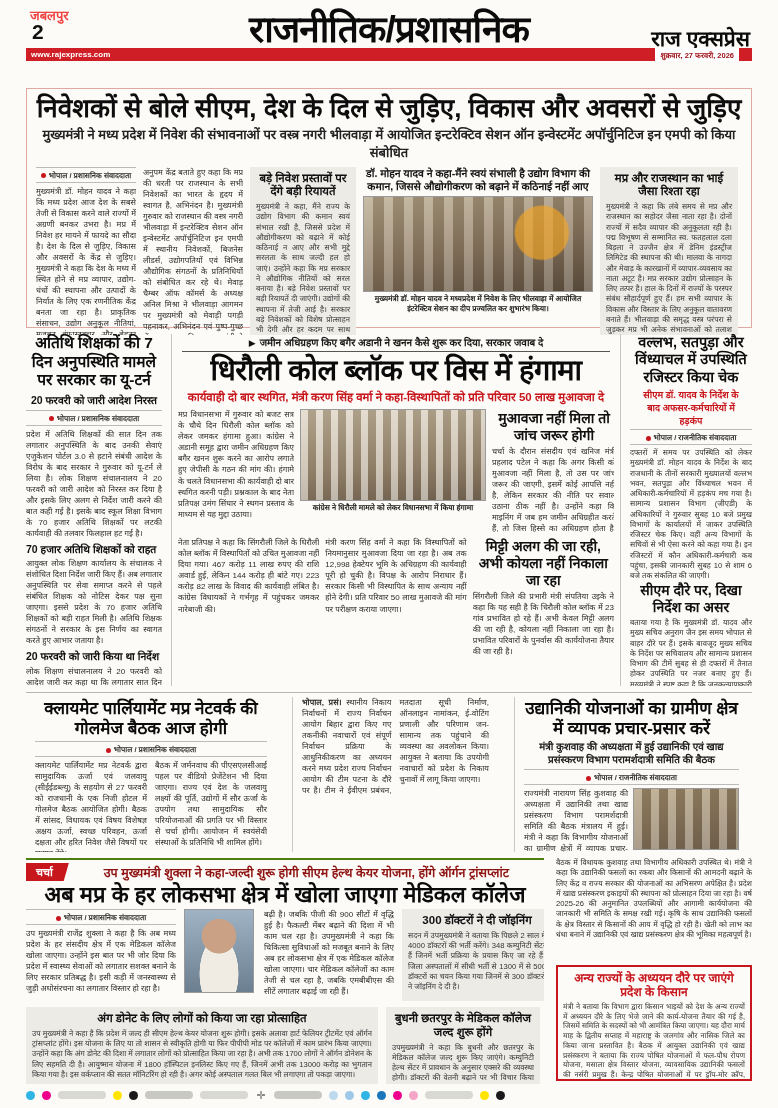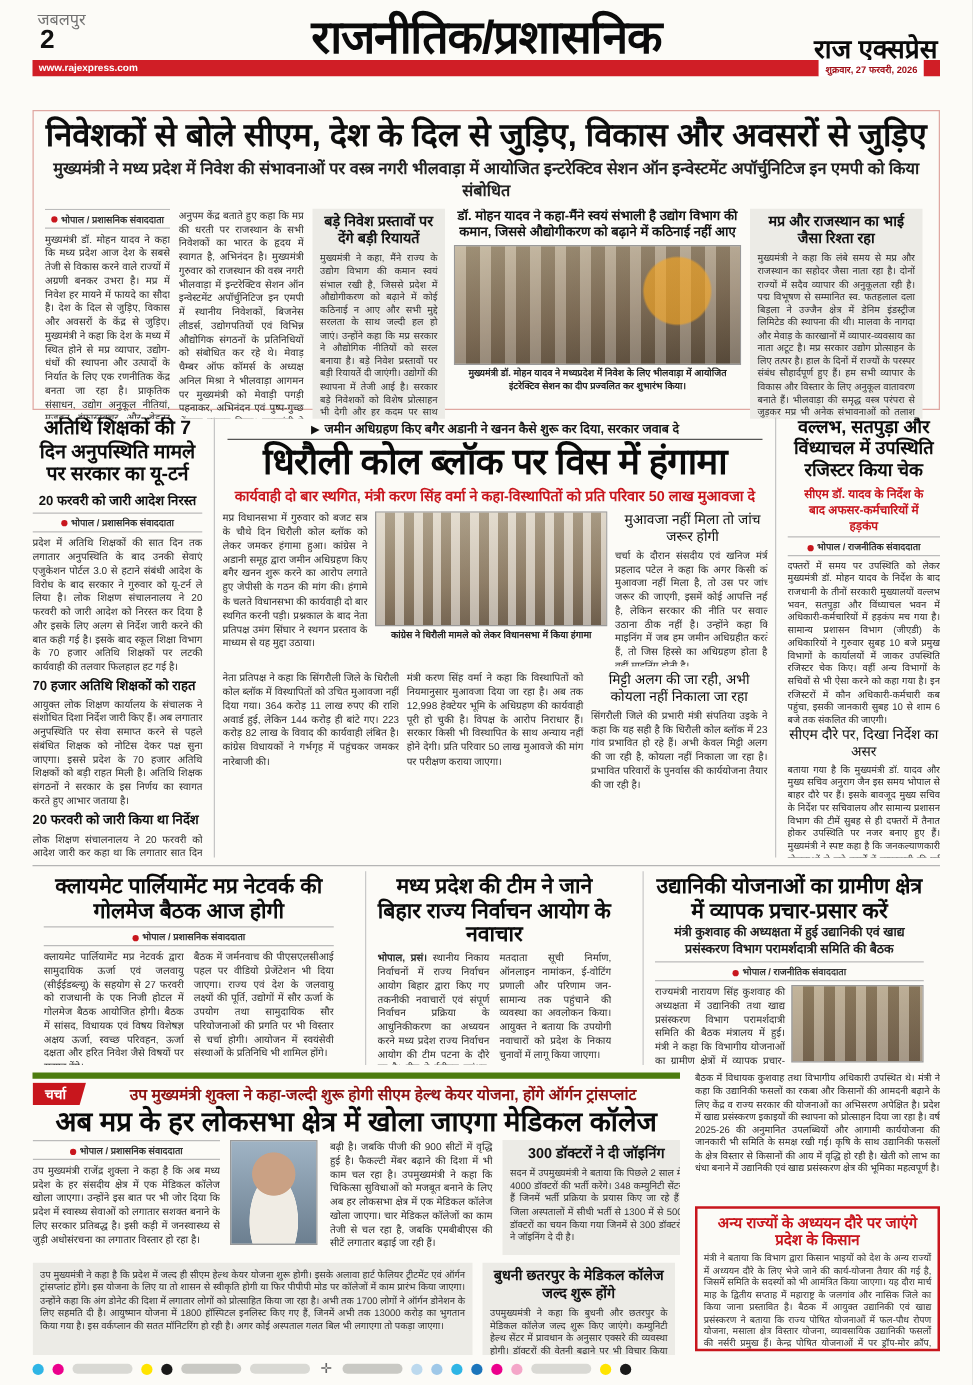--- a/index.html
+++ b/index.html
@@ -3,21 +3,21 @@
 <meta charset="utf-8">
 <style>
   html,body{margin:0;padding:0;background:#d8d8d4;}
   #page{position:relative;width:778px;height:1108px;margin:0 auto;background:#fcfbf7;
         font-family:"Liberation Sans","DejaVu Sans",sans-serif;color:#1c1c1c;overflow:hidden;}
   .abs{position:absolute;}
   .just{text-align:justify;}
   .ovh{overflow:hidden;}
   
   #masthead{top:0;left:0;width:778px;height:64px;}
-  .city{position:absolute;left:30px;top:6px;color:#737373;font-weight:normal;font-size:13px;}
+  .city{position:absolute;left:30px;top:6px;color:#ef4444;font-weight:bold;font-size:13px;}
   .pagenum{position:absolute;left:32px;top:20px;font-size:21px;font-weight:bold;color:#111;}
   .section-title{position:absolute;left:0;right:0;top:2px;text-align:center;font-size:37px;font-weight:bold;color:#0b0b0b;letter-spacing:-1px;}
   .brand{position:absolute;right:28px;top:24px;font-size:21px;font-weight:bold;color:#0b0b0b;}
   .redbar{position:absolute;left:26px;right:26px;top:48px;height:13px;display:flex;align-items:stretch;}
   .redbar .bar{flex:1;background:#d01e26;display:flex;align-items:center;}
   .redbar .url{color:#fff;font-size:8px;font-weight:bold;padding-left:5px;}
   .redbar .date{background:#fff;color:#a1121a;font-size:7.5px;font-weight:bold;display:flex;align-items:center;padding:0 5px;white-space:nowrap;}
   .redbar .sq{width:13px;background:#d01e26;}
   
   #lead{left:26px;top:88px;width:726px;height:240px;border:1px solid #dfa8a2;background:#fcfbf7;box-sizing:border-box;}
@@ -45,39 +45,39 @@
   .inhead{font-size:10.5px;font-weight:bold;line-height:1.25;margin:4px 0 2px;color:#111;}
   .mid-center{border-left:1px solid #c5c5c5;border-right:1px solid #c5c5c5;padding:0 6px;overflow:hidden;}
   .kicker{font-size:10px;font-weight:bold;text-align:center;color:#191919;border-bottom:1px solid #555;padding-bottom:2px;margin:1px 4px 3px;}
   .kick-arrow{color:#111;margin-right:4px;font-size:9px;}
   .dh-head{font-size:29px;font-weight:bold;text-align:center;line-height:1.08;letter-spacing:-0.5px;color:#0a0a0a;}
   .dh-deck{font-size:11.5px;font-weight:bold;text-align:center;color:#c8161d;margin:3px 0 5px;}
   .dh-row1{display:grid;grid-template-columns:116px 186px 124px;gap:6px;height:124px;overflow:hidden;}
   .ph-congress{height:92px;background:
      repeating-linear-gradient(90deg, rgba(255,255,255,.5) 0 7px, rgba(90,80,70,.25) 7px 15px),
      linear-gradient(175deg,#cdbfa4 0%,#a08d72 60%,#73624e 100%);}
-  .subhead{font-size:11px;font-weight:normal;text-align:center;line-height:1.2;margin:1px 0 2px;color:#101010;}
+  .subhead{font-size:14px;font-weight:bold;text-align:center;line-height:1.2;margin:1px 0 2px;color:#101010;}
   .dh-row2{display:grid;grid-template-columns:1fr 1fr 1fr;gap:6px;height:118px;overflow:hidden;margin-top:4px;}
   .mid-right{overflow:hidden;}
   .mid-right .h1{font-size:14.5px;font-weight:bold;line-height:1.2;text-align:center;color:#0d0d0d;}
   .mid-right .deck{font-size:9.5px;font-weight:bold;text-align:center;color:#c8161d;margin:2px 12px;}
   
   #lower{left:26px;top:692px;width:726px;height:160px;display:grid;grid-template-columns:250px 206px 234px;gap:16px;border-top:1px solid #b5b5b5;padding-top:4px;box-sizing:border-box;}
   .low-col{overflow:hidden;padding:0 9px;}
   .low-col + .low-col{border-left:1px solid #c9c9c9;}
   .low-h{font-size:17px;font-weight:bold;text-align:center;line-height:1.15;color:#0c0c0c;margin:2px 0 3px;}
   .low-deck{font-size:10px;font-weight:bold;text-align:center;line-height:1.25;color:#222;margin-bottom:3px;}
   .twocol{column-count:2;column-gap:8px;}
   .dateline{font-weight:bold;}
   .ph-horti{float:right;width:104px;height:60px;margin:0 0 3px 5px;background:
      repeating-linear-gradient(90deg, rgba(255,255,255,.3) 0 8px, rgba(60,50,45,.25) 8px 17px),
      linear-gradient(170deg,#a9946f 0%,#7d6a52 100%);border:1px solid #999;}
   
   #bottom{left:26px;top:858px;width:726px;height:226px;display:grid;grid-template-columns:518px 196px;gap:12px;}
-  .bot-left{border-top:5px solid #4d7c0f;padding-top:3px;overflow:hidden;}
+  .bot-left{border-top:2px solid #4d7c0f;padding-top:3px;overflow:hidden;}
   .strip{display:flex;align-items:center;height:18px;}
   .tab{background:#c8161d;color:#fff;font-size:11px;font-weight:bold;padding:1px 16px 2px 10px;clip-path:polygon(0 0,100% 0,88% 100%,0 100%);}
   .strip-head{flex:1;text-align:center;font-size:12.5px;font-weight:bold;color:#8e1212;}
   .med-head{font-size:22px;font-weight:bold;text-align:center;line-height:1.05;color:#0b0b0b;margin:2px 0 3px;}
   .med-row1{display:grid;grid-template-columns:150px 72px 130px 150px;gap:8px;height:92px;overflow:hidden;}
   .ph-portrait{width:70px;height:84px;border:1px solid #999;background:
      radial-gradient(circle at 50% 32%, #caa184 0 26%, transparent 27%),
      radial-gradient(ellipse at 50% 78%, #f0ece4 0 40%, transparent 41%),
      linear-gradient(180deg,#9fb3c4 0%,#6c7f90 100%);box-sizing:border-box;}
   .med-row2{display:grid;grid-template-columns:352px 154px;gap:8px;height:100px;overflow:hidden;margin-top:6px;}
@@ -160,21 +160,21 @@
         <div class="ovh">
           <div class="photo ph-congress"></div>
           <div class="caption">कांग्रेस ने धिरौली मामले को लेकर विधानसभा में किया हंगामा</div>
         </div>
         <div class="ovh">
           <div class="subhead">मुआवजा नहीं मिला तो जांच जरूर होगी</div>
           <div class="bodytxt just">चर्चा के दौरान संसदीय एवं खनिज मंत्री प्रहलाद पटेल ने कहा कि अगर किसी को मुआवजा नहीं मिला है, तो उस पर जांच जरूर की जाएगी, इसमें कोई आपत्ति नहीं है, लेकिन सरकार की नीति पर सवाल उठाना ठीक नहीं है। उन्होंने कहा कि माइनिंग में जब हम जमीन अधिग्रहीत करते हैं, तो जिस हिस्से का अधिग्रहण होता है, वहीं माइनिंग होती है।</div>
         </div>
       </div>
       <div class="dh-row2">
-        <div class="bodytxt just ovh">नेता प्रतिपक्ष ने कहा कि सिंगरौली जिले के धिरौली कोल ब्लॉक में विस्थापितों को उचित मुआवजा नहीं दिया गया। 364 करोड़ 11 लाख रुपए की राशि अवार्ड हुई, लेकिन 144 करोड़ ही बांटे गए। 223 करोड़ 82 लाख के विवाद की कार्यवाही लंबित है। कांग्रेस विधायकों ने गर्भगृह में पहुंचकर जमकर नारेबाजी की।</div>
+        <div class="bodytxt just ovh">नेता प्रतिपक्ष ने कहा कि सिंगरौली जिले के धिरौली कोल ब्लॉक में विस्थापितों को उचित मुआवजा नहीं दिया गया। 467 करोड़ 11 लाख रुपए की राशि अवार्ड हुई, लेकिन 144 करोड़ ही बांटे गए। 223 करोड़ 82 लाख के विवाद की कार्यवाही लंबित है। कांग्रेस विधायकों ने गर्भगृह में पहुंचकर जमकर नारेबाजी की।</div>
         <div class="bodytxt just ovh">मंत्री करण सिंह वर्मा ने कहा कि विस्थापितों को नियमानुसार मुआवजा दिया जा रहा है। अब तक 12,998 हेक्टेयर भूमि के अधिग्रहण की कार्यवाही पूरी हो चुकी है। विपक्ष के आरोप निराधार हैं। सरकार किसी भी विस्थापित के साथ अन्याय नहीं होने देगी। प्रति परिवार 50 लाख मुआवजे की मांग पर परीक्षण कराया जाएगा।</div>
         <div class="ovh">
           <div class="subhead">मिट्टी अलग की जा रही, अभी कोयला नहीं निकाला जा रहा</div>
           <div class="bodytxt just">सिंगरौली जिले की प्रभारी मंत्री संपतिया उइके ने कहा कि यह सही है कि धिरौली कोल ब्लॉक में 23 गांव प्रभावित हो रहे हैं। अभी केवल मिट्टी अलग की जा रही है, कोयला नहीं निकाला जा रहा है। प्रभावित परिवारों के पुनर्वास की कार्ययोजना तैयार की जा रही है।</div>
         </div>
       </div>
     </div>
 
     <div class="mid-right">
       <div class="h1">वल्लभ, सतपुड़ा और विंध्याचल में उपस्थिति रजिस्टर किया चेक</div>
@@ -189,21 +189,20 @@
   <div id="lower" class="abs">
     <div class="low-col">
       <div class="low-h">क्लायमेट पार्लियामेंट मप्र नेटवर्क की गोलमेज बैठक आज होगी</div>
       <div class="byline"><span class="reddot"></span><span>भोपाल / प्रशासनिक संवाददाता</span></div>
       <div class="twocol ovh" style="height:102px;">
         <div class="bodytxt just">क्लायमेट पार्लियामेंट मप्र नेटवर्क द्वारा सामुदायिक ऊर्जा एवं जलवायु (सीईईडब्ल्यू) के सहयोग से 27 फरवरी को राजधानी के एक निजी होटल में गोलमेज बैठक आयोजित होगी। बैठक में सांसद, विधायक एवं विषय विशेषज्ञ अक्षय ऊर्जा, स्वच्छ परिवहन, ऊर्जा दक्षता और हरित निवेश जैसे विषयों पर सुझाव देंगे।</div>
         <div class="bodytxt just">बैठक में जर्मनवाच की पीएसएलसीआई पहल पर वीडियो प्रेजेंटेशन भी दिया जाएगा। राज्य एवं देश के जलवायु लक्ष्यों की पूर्ति, उद्योगों में सौर ऊर्जा के उपयोग तथा सामुदायिक सौर परियोजनाओं की प्रगति पर भी विस्तार से चर्चा होगी। आयोजन में स्वयंसेवी संस्थाओं के प्रतिनिधि भी शामिल होंगे।</div>
       </div>
     </div>
     <div class="low-col">
-      <div class="low-h">मध्य प्रदेश की टीम ने जाने बिहार राज्य निर्वाचन आयोग के नवाचार</div>
       <div class="twocol ovh" style="height:112px;">
         <div class="bodytxt just"><span class="dateline">भोपाल, प्रसं।</span> <span>स्थानीय निकाय निर्वाचनों में राज्य निर्वाचन आयोग बिहार द्वारा किए गए तकनीकी नवाचारों एवं संपूर्ण निर्वाचन प्रक्रिया के आधुनिकीकरण का अध्ययन करने मध्य प्रदेश राज्य निर्वाचन आयोग की टीम पटना के दौरे पर है। टीम ने ईवीएम प्रबंधन, मतदाता सूची निर्माण, ऑनलाइन नामांकन, ई-वोटिंग प्रणाली और परिणाम जन-सामान्य तक पहुंचाने की व्यवस्था का अवलोकन किया। आयुक्त ने बताया कि उपयोगी नवाचारों को प्रदेश के निकाय चुनावों में लागू किया जाएगा।</span></div>
       </div>
     </div>
     <div class="low-col">
       <div class="low-h">उद्यानिकी योजनाओं का ग्रामीण क्षेत्र में व्यापक प्रचार-प्रसार करें</div>
       <div class="low-deck">मंत्री कुशवाह की अध्यक्षता में हुई उद्यानिकी एवं खाद्य प्रसंस्करण विभाग परामर्शदात्री समिति की बैठक</div>
       <div class="byline"><span class="reddot"></span><span>भोपाल / राजनीतिक संवाददाता</span></div>
       <div class="ovh" style="height:68px;">
         <div class="ph-horti"></div>
@@ -226,20 +225,21 @@
         </div>
         <div class="ph-portrait"></div>
         <div class="bodytxt just ovh">बढ़ी है। जबकि पीजी की 900 सीटों में वृद्धि हुई है। फैकल्टी मेंबर बढ़ाने की दिशा में भी काम चल रहा है। उपमुख्यमंत्री ने कहा कि चिकित्सा सुविधाओं को मजबूत बनाने के लिए अब हर लोकसभा क्षेत्र में एक मेडिकल कॉलेज खोला जाएगा। चार मेडिकल कॉलेजों का काम तेजी से चल रहा है, जबकि एमबीबीएस की सीटें लगातार बढ़ाई जा रही हैं।</div>
         <div class="graybox ovh">
           <div class="gtitle">300 डॉक्टरों ने दी जॉइनिंग</div>
           <div class="gbody just">सदन में उपमुख्यमंत्री ने बताया कि पिछले 2 साल में 4000 डॉक्टरों की भर्ती करेंगे। 348 कम्युनिटी सेंटर हैं जिनमें भर्ती प्रक्रिया के प्रयास किए जा रहे हैं। जिला अस्पतालों में सीधी भर्ती से 1300 में से 500 डॉक्टरों का चयन किया गया जिनमें से 300 डॉक्टरों ने जॉइनिंग दे दी है।</div>
         </div>
       </div>
       <div class="med-row2">
         <div class="graybox ovh">
+          <div class="gtitle">अंग डोनेट के लिए लोगों को किया जा रहा प्रोत्साहित</div>
           <div class="gbody just">उप मुख्यमंत्री ने कहा है कि प्रदेश में जल्द ही सीएम हेल्थ केयर योजना शुरू होगी। इसके अलावा हार्ट फेलियर ट्रीटमेंट एवं ऑर्गन ट्रांसप्लांट होंगे। इस योजना के लिए या तो शासन से स्वीकृति होगी या फिर पीपीपी मोड पर कॉलेजों में काम प्रारंभ किया जाएगा। उन्होंने कहा कि अंग डोनेट की दिशा में लगातार लोगों को प्रोत्साहित किया जा रहा है। अभी तक 1700 लोगों ने ऑर्गन डोनेशन के लिए सहमति दी है। आयुष्मान योजना में 1800 हॉस्पिटल इनलिस्ट किए गए हैं, जिनमें अभी तक 13000 करोड़ का भुगतान किया गया है। इस वर्कप्लान की सतत मॉनिटरिंग हो रही है। अगर कोई अस्पताल गलत बिल भी लगाएगा तो पकड़ा जाएगा।</div>
         </div>
         <div class="graybox ovh">
           <div class="gtitle">बुधनी छतरपुर के मेडिकल कॉलेज जल्द शुरू होंगे</div>
           <div class="gbody just">उपमुख्यमंत्री ने कहा कि बुधनी और छतरपुर के मेडिकल कॉलेज जल्द शुरू किए जाएंगे। कम्युनिटी हेल्थ सेंटर में प्रावधान के अनुसार एक्सरे की व्यवस्था होगी। डॉक्टरों की वेतनी बढ़ाने पर भी विचार किया जा रहा है। उन्होंने कहा कि डॉक्टर कैसे उपलब्ध हों, हम सभी को चिंता करने की जरूरत है लेकिन वह दिन दूर नहीं जब प्रदेश में डॉक्टर सरप्लस होंगे। पैरामेडिकल स्टाफ व फार्मासिस्ट की समस्या का हल भी कर लिया है।</div>
         </div>
       </div>
     </div>
 
     <div class="bot-right">

